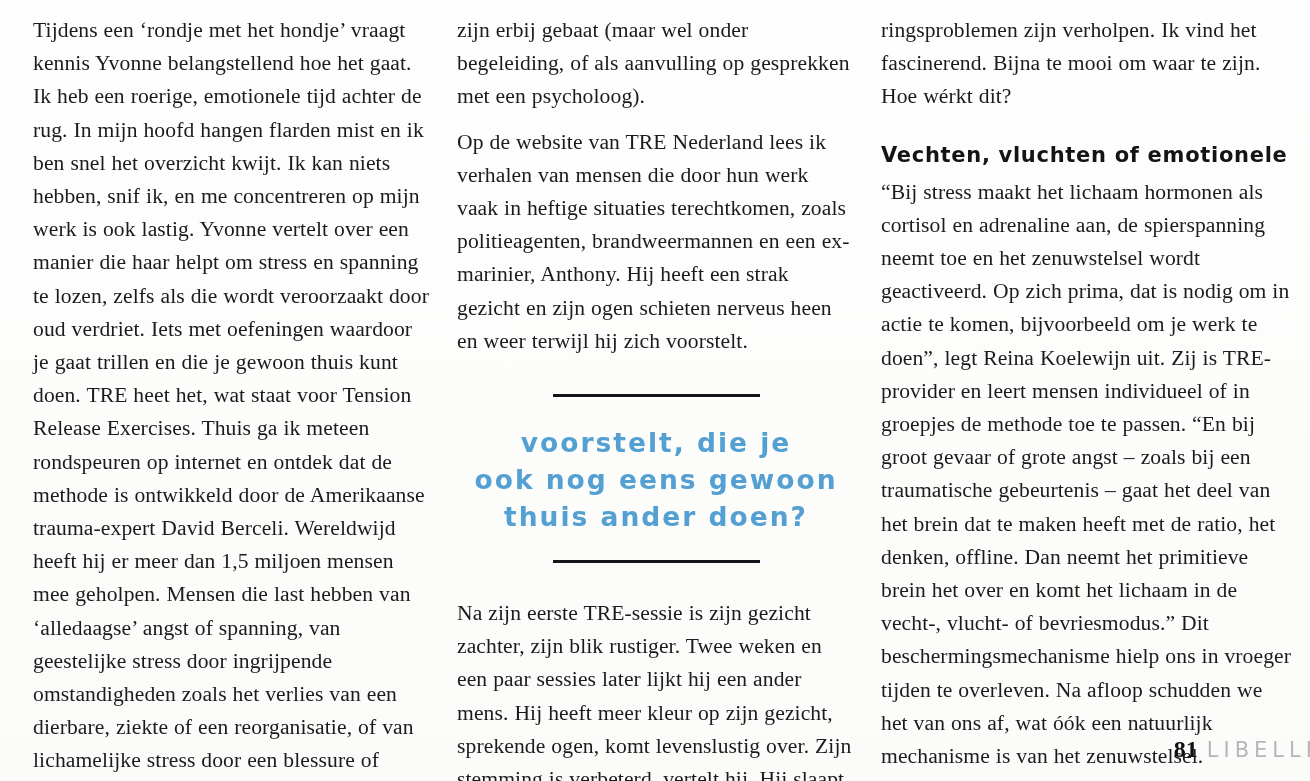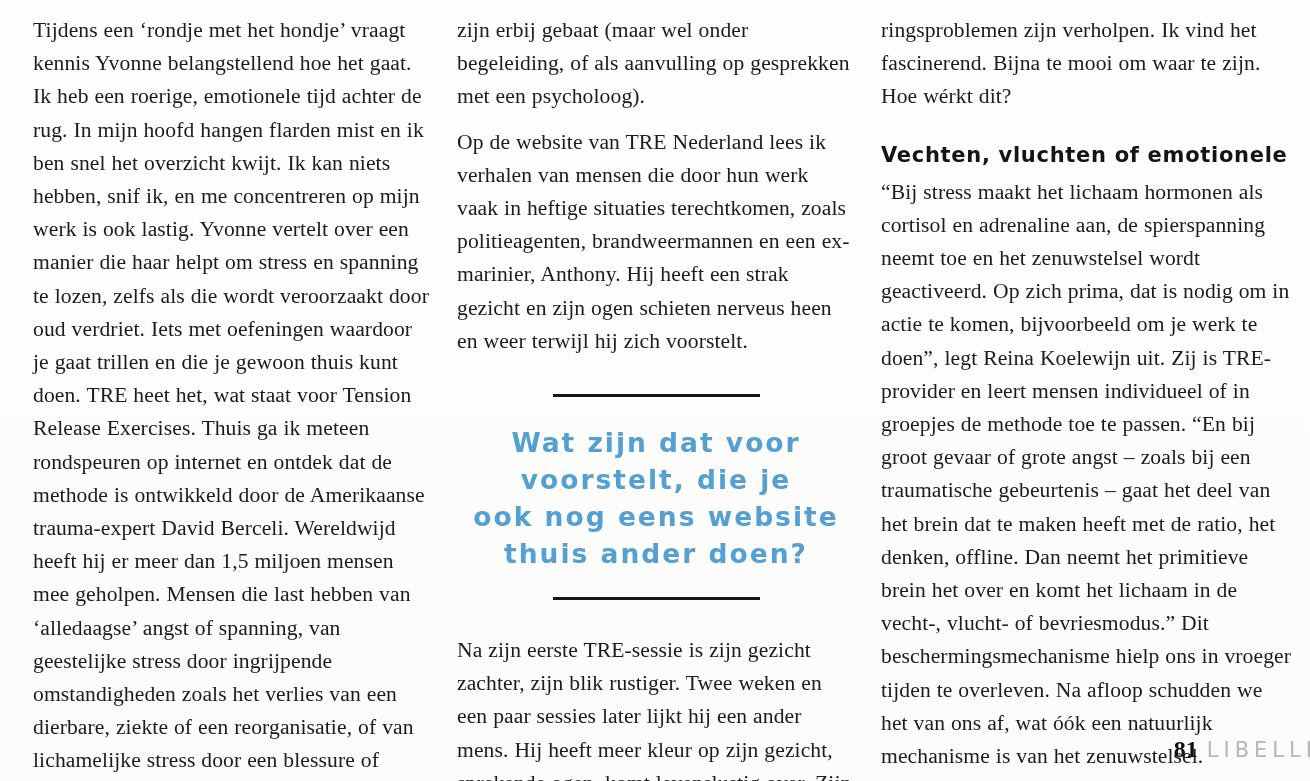--- a/index.html
+++ b/index.html
@@ -150,23 +150,22 @@
       <p class="body-par">Tijdens een ‘rondje met het hondje’ vraagt kennis Yvonne belangstellend hoe het gaat. Ik heb een roerige, emotionele tijd achter de rug. In mijn hoofd hangen flarden mist en ik ben snel het overzicht kwijt. Ik kan niets hebben, snif ik, en me concentreren op mijn werk is ook lastig. Yvonne vertelt over een manier die haar helpt om stress en spanning te lozen, zelfs als die wordt veroorzaakt door oud verdriet. Iets met oefeningen waardoor je gaat trillen en die je gewoon thuis kunt doen. TRE heet het, wat staat voor Tension Release Exercises. Thuis ga ik meteen rondspeuren op internet en ontdek dat de methode is ontwikkeld door de Amerikaanse trauma-expert David Berceli. Wereldwijd heeft hij er meer dan 1,5 miljoen mensen mee geholpen. Mensen die last hebben van ‘alledaagse’ angst of spanning, van geestelijke stress door ingrijpende omstandigheden zoals het verlies van een dierbare, ziekte of een reorganisatie, of van lichamelijke stress door een blessure of operatie. Ook mensen met diepe trauma’s door bijvoorbeeld oorlogsgeweld of seksueel misbruik</p>
     </div>
 
     <div class="column col2">
       <p class="body-par">zijn erbij gebaat (maar wel onder begeleiding, of als aanvulling op gesprekken met een psycholoog).</p>
       <p class="body-par">Op de website van TRE Nederland lees ik verhalen van mensen die door hun werk vaak in heftige situaties terechtkomen, zoals politieagenten, brandweermannen en een ex-marinier, Anthony. Hij heeft een strak gezicht en zijn ogen schieten nerveus heen en weer terwijl hij zich voorstelt.</p>
 
       <div class="pullquote">
         <div class="pq-rule top"></div>
         <div class="pq-text">
-          <span class="pq-line">Wat zijn dat voor</span>
           <span class="pq-line">voorstelt, die je</span>
-          <span class="pq-line">ook nog eens website</span>
+          <span class="pq-line">ook nog eens gewoon</span>
           <span class="pq-line">thuis ander doen?</span>
         </div>
         <div class="pq-rule bottom"></div>
       </div>
 
       <p class="body-par">Na zijn eerste TRE-sessie is zijn gezicht zachter, zijn blik rustiger. Twee weken en een paar sessies later lijkt hij een ander mens. Hij heeft meer kleur op zijn gezicht, sprekende ogen, komt levenslustig over. Zijn stemming is verbeterd, vertelt hij. Hij slaapt weer goed, zelfs zijn spijsverte-</p>
     </div>
 
     <div class="column col3">
       <p class="body-par">ringsproblemen zijn verholpen. Ik vind het fascinerend. Bijna te mooi om waar te zijn. Hoe wérkt dit?</p>

